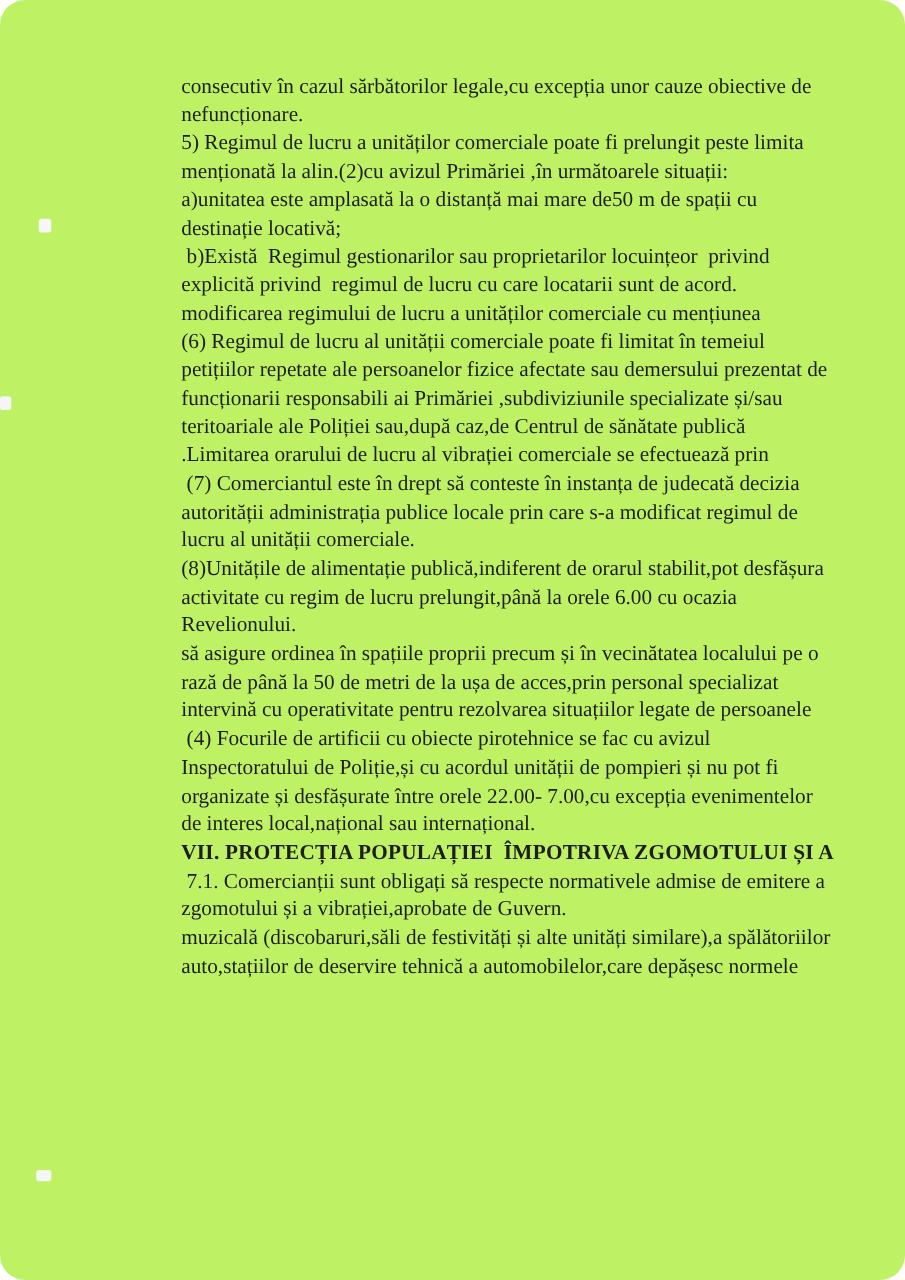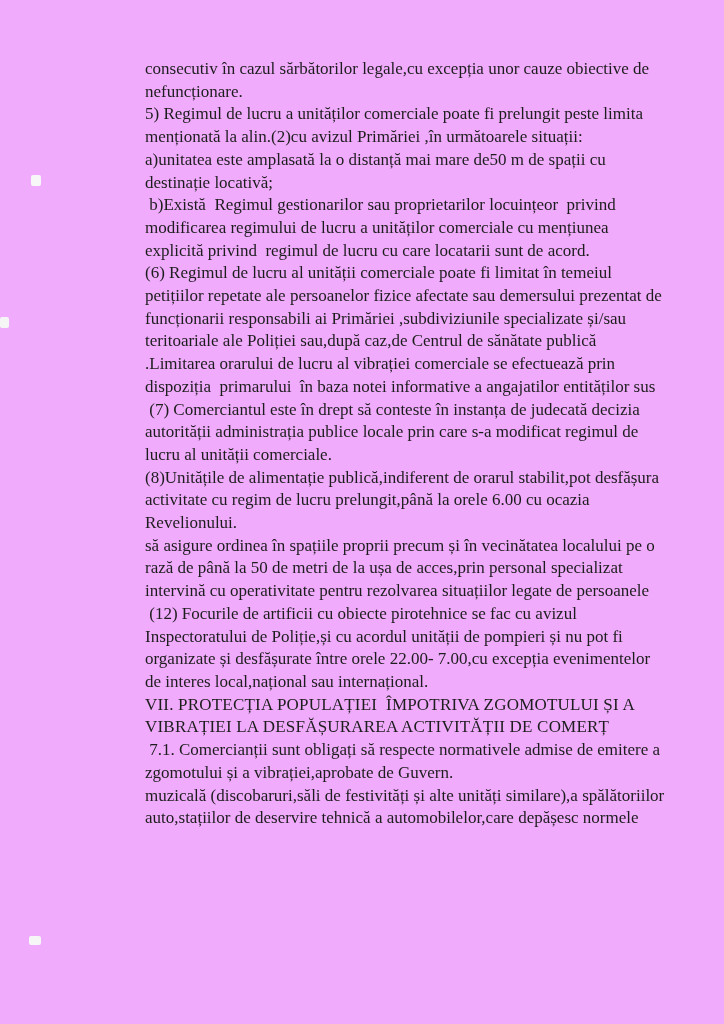--- a/index.html
+++ b/index.html
@@ -4,39 +4,40 @@
 <style>
   html, body {
     margin: 0;
     padding: 0;
     background: #ffffff;
   }
   .page {
     position: relative;
     width: 724px;
     height: 1024px;
-    background: #f0abfc;
+    background: #bef264;
     overflow: hidden;
     font-family: "Liberation Serif", "DejaVu Serif", serif;
+    border-radius: 20px;
   }
   .doc-text {
     position: absolute;
     left: 145px;
     top: 58px;
     width: 560px;
     color: #1d1d1d;
     font-size: 17px;
     line-height: 22.7px;
   }
   .line {
     white-space: pre;
     min-height: 22.7px;
   }
   .line.bold {
-    font-weight: normal;
+    font-weight: bold;
     letter-spacing: 0.2px;
   }
   .smudge {
     position: absolute;
     border-radius: 2px;
   }
   .smudge-1 { left: 31px; top: 175px; width: 10px; height: 11px; background: #f7f7f7; }
   .smudge-2 { left: 0px;  top: 317px; width: 9px;  height: 11px; background: #f5f5f5; }
   .smudge-3 { left: 29px; top: 936px; width: 12px; height: 9px;  background: #f6f6f6; }
 </style>
@@ -50,42 +51,40 @@
   <div class="smudge smudge-3"></div>
 
   <div class="doc-text">
     <div class="line">consecutiv în cazul sărbătorilor legale,cu excepția unor cauze obiective de</div>
     <div class="line">nefuncționare.</div>
     <div class="line">5) Regimul de lucru a unităților comerciale poate fi prelungit peste limita</div>
     <div class="line">menționată la alin.(2)cu avizul Primăriei ,în următoarele situații:</div>
     <div class="line">a)unitatea este amplasată la o distanță mai mare de50 m de spații cu</div>
     <div class="line">destinație locativă;</div>
     <div class="line"> b)Există  Regimul gestionarilor sau proprietarilor locuințeor  privind</div>
+    <div class="line">explicită privind  regimul de lucru cu care locatarii sunt de acord.</div>
     <div class="line">modificarea regimului de lucru a unităților comerciale cu mențiunea</div>
-    <div class="line">explicită privind  regimul de lucru cu care locatarii sunt de acord.</div>
     <div class="line">(6) Regimul de lucru al unității comerciale poate fi limitat în temeiul</div>
     <div class="line">petițiilor repetate ale persoanelor fizice afectate sau demersului prezentat de</div>
     <div class="line">funcționarii responsabili ai Primăriei ,subdiviziunile specializate și/sau</div>
     <div class="line">teritoariale ale Poliției sau,după caz,de Centrul de sănătate publică</div>
     <div class="line">.Limitarea orarului de lucru al vibrației comerciale se efectuează prin</div>
-    <div class="line">dispoziția  primarului  în baza notei informative a angajatilor entităților sus</div>
     <div class="line"> (7) Comerciantul este în drept să conteste în instanța de judecată decizia</div>
     <div class="line">autorității administrația publice locale prin care s-a modificat regimul de</div>
     <div class="line">lucru al unității comerciale.</div>
     <div class="line">(8)Unitățile de alimentație publică,indiferent de orarul stabilit,pot desfășura</div>
     <div class="line">activitate cu regim de lucru prelungit,până la orele 6.00 cu ocazia</div>
     <div class="line">Revelionului.</div>
     <div class="line">să asigure ordinea în spațiile proprii precum și în vecinătatea localului pe o</div>
     <div class="line">rază de până la 50 de metri de la ușa de acces,prin personal specializat</div>
     <div class="line">intervină cu operativitate pentru rezolvarea situațiilor legate de persoanele</div>
-    <div class="line"> (12) Focurile de artificii cu obiecte pirotehnice se fac cu avizul</div>
+    <div class="line"> (4) Focurile de artificii cu obiecte pirotehnice se fac cu avizul</div>
     <div class="line">Inspectoratului de Poliție,și cu acordul unității de pompieri și nu pot fi</div>
     <div class="line">organizate și desfășurate între orele 22.00- 7.00,cu excepția evenimentelor</div>
     <div class="line">de interes local,național sau internațional.</div>
     <div class="line bold">VII. PROTECȚIA POPULAȚIEI  ÎMPOTRIVA ZGOMOTULUI ȘI A</div>
-    <div class="line bold">VIBRAȚIEI LA DESFĂȘURAREA ACTIVITĂȚII DE COMERȚ</div>
     <div class="line"> 7.1. Comercianții sunt obligați să respecte normativele admise de emitere a</div>
     <div class="line">zgomotului și a vibrației,aprobate de Guvern.</div>
     <div class="line">muzicală (discobaruri,săli de festivități și alte unități similare),a spălătoriilor</div>
     <div class="line">auto,stațiilor de deservire tehnică a automobilelor,care depășesc normele</div>
   </div>
 
 </div>
 
 </body></html>

